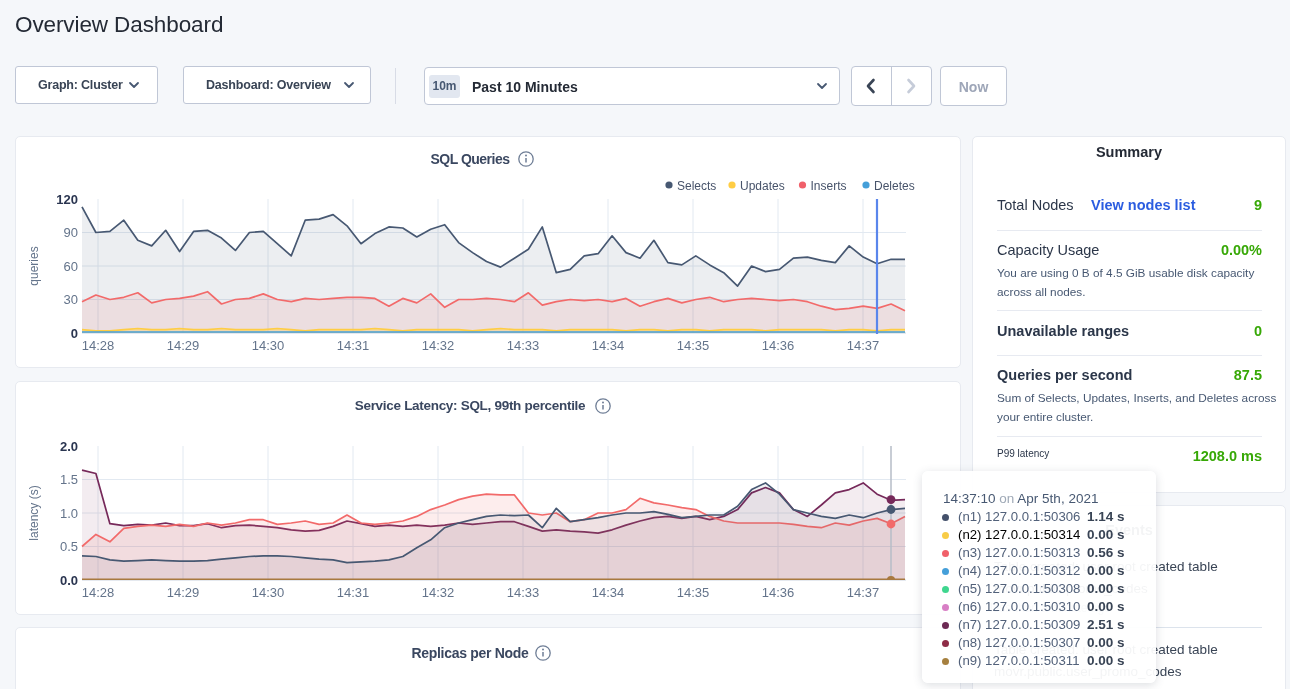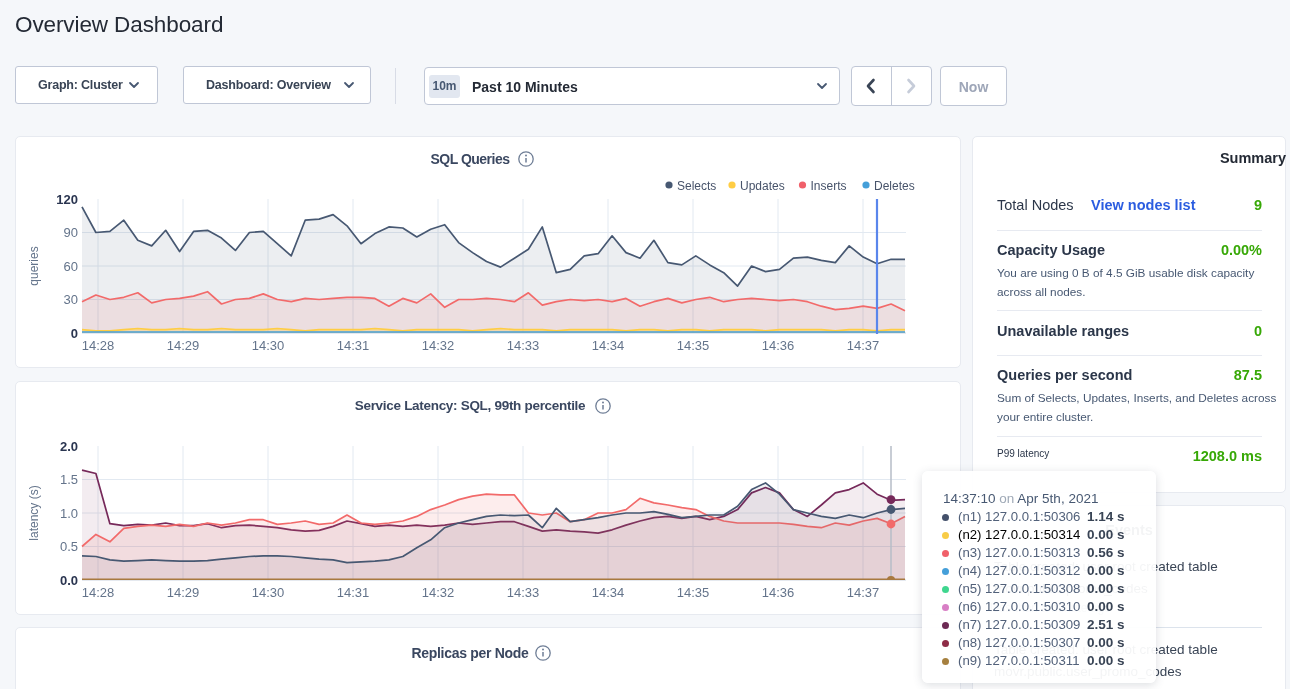--- a/index.html
+++ b/index.html
@@ -149,26 +149,26 @@
     <text x="438" y="597" text-anchor="middle" font-size="13" fill="#64748B">14:32</text>
     <text x="523" y="597" text-anchor="middle" font-size="13" fill="#64748B">14:33</text>
     <text x="608" y="597" text-anchor="middle" font-size="13" fill="#64748B">14:34</text>
     <text x="693" y="597" text-anchor="middle" font-size="13" fill="#64748B">14:35</text>
     <text x="778" y="597" text-anchor="middle" font-size="13" fill="#64748B">14:36</text>
     <text x="863" y="597" text-anchor="middle" font-size="13" fill="#64748B">14:37</text>
     <text x="38" y="513" transform="rotate(-90 38 513)" text-anchor="middle" font-size="12" fill="#64748B">latency (s)</text>
   </svg>
 
 <div style="position:absolute;left:972px;top:136px;width:314px;height:357px;background:#fff;border:1px solid #E7EAF0;border-radius:5px;box-sizing:border-box"></div>
-<div style="position:absolute;left:972px;top:150px;width:314px;text-align:right;font-size:14.5px;font-weight:bold;color:#242A35">Summary</div>
+<div style="position:absolute;left:972px;top:144px;width:314px;text-align:center;font-size:14.5px;font-weight:bold;color:#242A35">Summary</div>
 <div style="position:absolute;left:997px;top:197px;font-size:14.5px;font-weight:normal;color:#2B3649">Total Nodes</div>
 <div style="position:absolute;left:1091px;top:197px;font-size:14.5px;font-weight:bold;color:#2B5DE0">View nodes list</div>
 <div style="position:absolute;right:28px;top:197px;font-size:14.5px;font-weight:bold;color:#37A806">9</div>
 <div style="position:absolute;left:997px;top:230px;width:265px;height:1px;background:#E7EAF1"></div>
-<div style="position:absolute;left:997px;top:242px;font-size:14.5px;font-weight:bold;color:#2B3649">Capacity Usage</div>
+<div style="position:absolute;left:997px;top:242px;font-size:14.5px;font-weight:normal;color:#2B3649">Capacity Usage</div>
 <div style="position:absolute;right:28px;top:242px;font-size:14.5px;font-weight:bold;color:#37A806">0.00%</div>
 <div style="position:absolute;left:997px;top:264px;white-space:nowrap;font-size:11.8px;line-height:18.5px;color:#475872">You are using 0 B of 4.5 GiB usable disk capacity<br>across all nodes.</div>
 <div style="position:absolute;left:997px;top:310px;width:265px;height:1px;background:#E7EAF1"></div>
 <div style="position:absolute;left:997px;top:323px;font-size:14.5px;font-weight:bold;color:#2B3649">Unavailable ranges</div>
 <div style="position:absolute;right:28px;top:323px;font-size:14.5px;font-weight:bold;color:#37A806">0</div>
 <div style="position:absolute;left:997px;top:355px;width:265px;height:1px;background:#E7EAF1"></div>
 <div style="position:absolute;left:997px;top:367px;font-size:14.5px;font-weight:bold;color:#2B3649">Queries per second</div>
 <div style="position:absolute;right:28px;top:367px;font-size:14.5px;font-weight:bold;color:#37A806">87.5</div>
 <div style="position:absolute;left:997px;top:389px;white-space:nowrap;font-size:11.8px;line-height:18.5px;color:#475872">Sum of Selects, Updates, Inserts, and Deletes across<br>your entire cluster.</div>
 <div style="position:absolute;left:997px;top:436px;width:265px;height:1px;background:#E7EAF1"></div>

